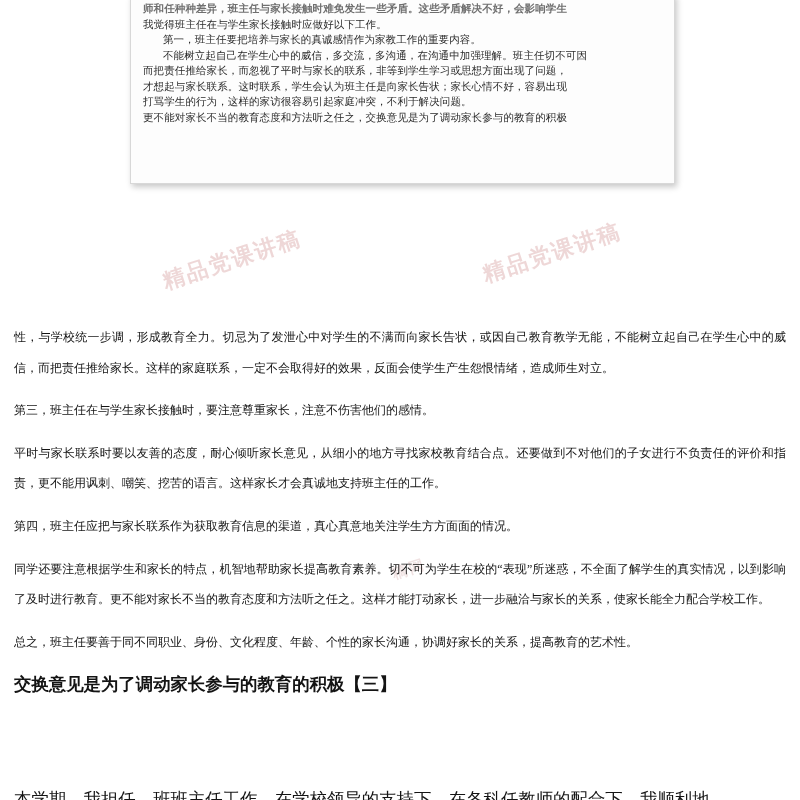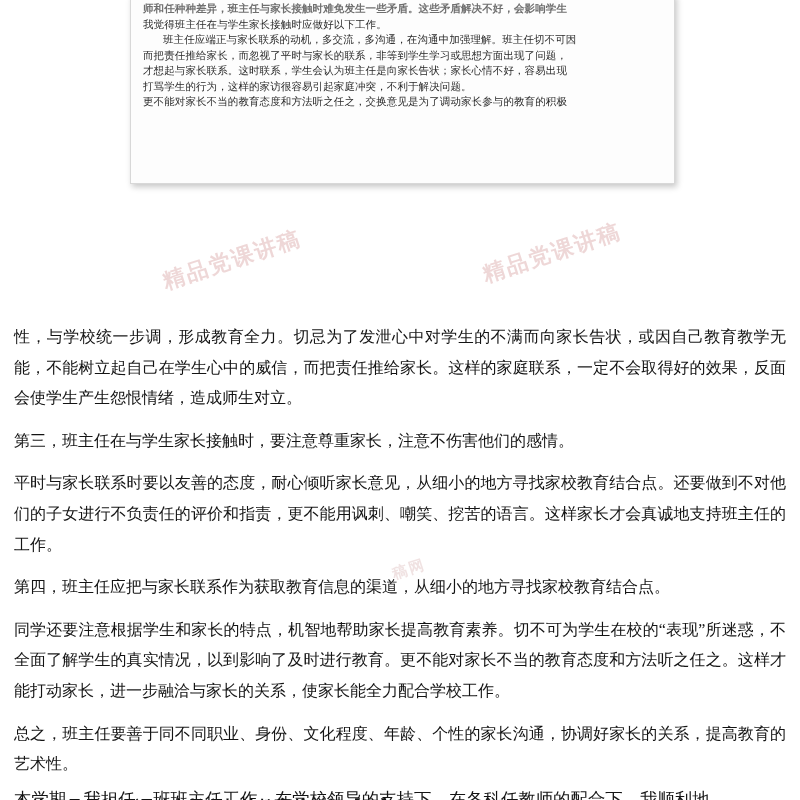--- a/index.html
+++ b/index.html
@@ -63,21 +63,21 @@
   .wm-3 { left: 392px; top: 560px; font-size: 15px; color: rgba(205,160,160,0.30); }
 
   
   .doc-body {
     position: absolute;
     left: 14px;
     top: 322px;
     width: 772px;
   }
   .p {
-    font-size: 16px;
+    font-size: 12px;
     line-height: 30.6px;
     margin: 0 0 0 0;
     text-align: justify;
     text-justify: inter-ideograph;
     color: #141414;
   }
   .p + .p { margin-top: 12px; }
   .heading {
     font-size: 17.4px;
     line-height: 30.6px;
@@ -95,34 +95,35 @@
     white-space: nowrap;
     overflow: hidden;
   }
 </style>
 </head>
 <body>
 
 <div class="scan-block">
   <div class="scan-line faded">师和任种种差异，班主任与家长接触时难免发生一些矛盾。这些矛盾解决不好，会影响学生</div>
   <div class="scan-line">我觉得班主任在与学生家长接触时应做好以下工作。</div>
-  <div class="scan-line indent">班主任应端正与家长联系的动机，多交流，多沟通，在沟通中加强理解。班主任切不可因</div>
+  <div class="scan-line indent">第一，班主任要把培养与家长的真诚感情作为家教工作的重要内容。</div>
+  <div class="scan-line indent">不能树立起自己在学生心中的威信，多交流，多沟通，在沟通中加强理解。班主任切不可因</div>
   <div class="scan-line">而把责任推给家长，而忽视了平时与家长的联系，非等到学生学习或思想方面出现了问题，</div>
   <div class="scan-line">才想起与家长联系。这时联系，学生会认为班主任是向家长告状；家长心情不好，容易出现</div>
   <div class="scan-line">打骂学生的行为，这样的家访很容易引起家庭冲突，不利于解决问题。</div>
   <div class="scan-line">更不能对家长不当的教育态度和方法听之任之，交换意见是为了调动家长参与的教育的积极</div>
 </div>
 
 <div class="wm wm-1">精品党课讲稿</div>
 <div class="wm wm-2">精品党课讲稿</div>
 <div class="wm wm-3">稿网</div>
 
 <div class="doc-body">
   <p class="p">性，与学校统一步调，形成教育全力。切忌为了发泄心中对学生的不满而向家长告状，或因自己教育教学无能，不能树立起自己在学生心中的威信，而把责任推给家长。这样的家庭联系，一定不会取得好的效果，反面会使学生产生怨恨情绪，造成师生对立。</p>
   <p class="p">第三，班主任在与学生家长接触时，要注意尊重家长，注意不伤害他们的感情。</p>
   <p class="p">平时与家长联系时要以友善的态度，耐心倾听家长意见，从细小的地方寻找家校教育结合点。还要做到不对他们的子女进行不负责任的评价和指责，更不能用讽刺、嘲笑、挖苦的语言。这样家长才会真诚地支持班主任的工作。</p>
-  <p class="p">第四，班主任应把与家长联系作为获取教育信息的渠道，从细小的地方寻找家校教育结合点。</p>
+  <p class="p">第四，班主任应把与家长联系作为获取教育信息的渠道，真心真意地关注学生方方面面的情况。</p>
   <p class="p">同学还要注意根据学生和家长的特点，机智地帮助家长提高教育素养。切不可为学生在校的“表现”所迷惑，不全面了解学生的真实情况，以到影响了及时进行教育。更不能对家长不当的教育态度和方法听之任之。这样才能打动家长，进一步融洽与家长的关系，使家长能全力配合学校工作。</p>
   <p class="p">总之，班主任要善于同不同职业、身份、文化程度、年龄、个性的家长沟通，协调好家长的关系，提高教育的艺术性。</p>
   <p class="p heading">交换意见是为了调动家长参与的教育的积极【三】</p>
 </div>
 
 <div class="tail">本学期，我担任，班班主任工作。在学校领导的支持下，在各科任教师的配合下，我顺利地</div>
 
 </body></html>

